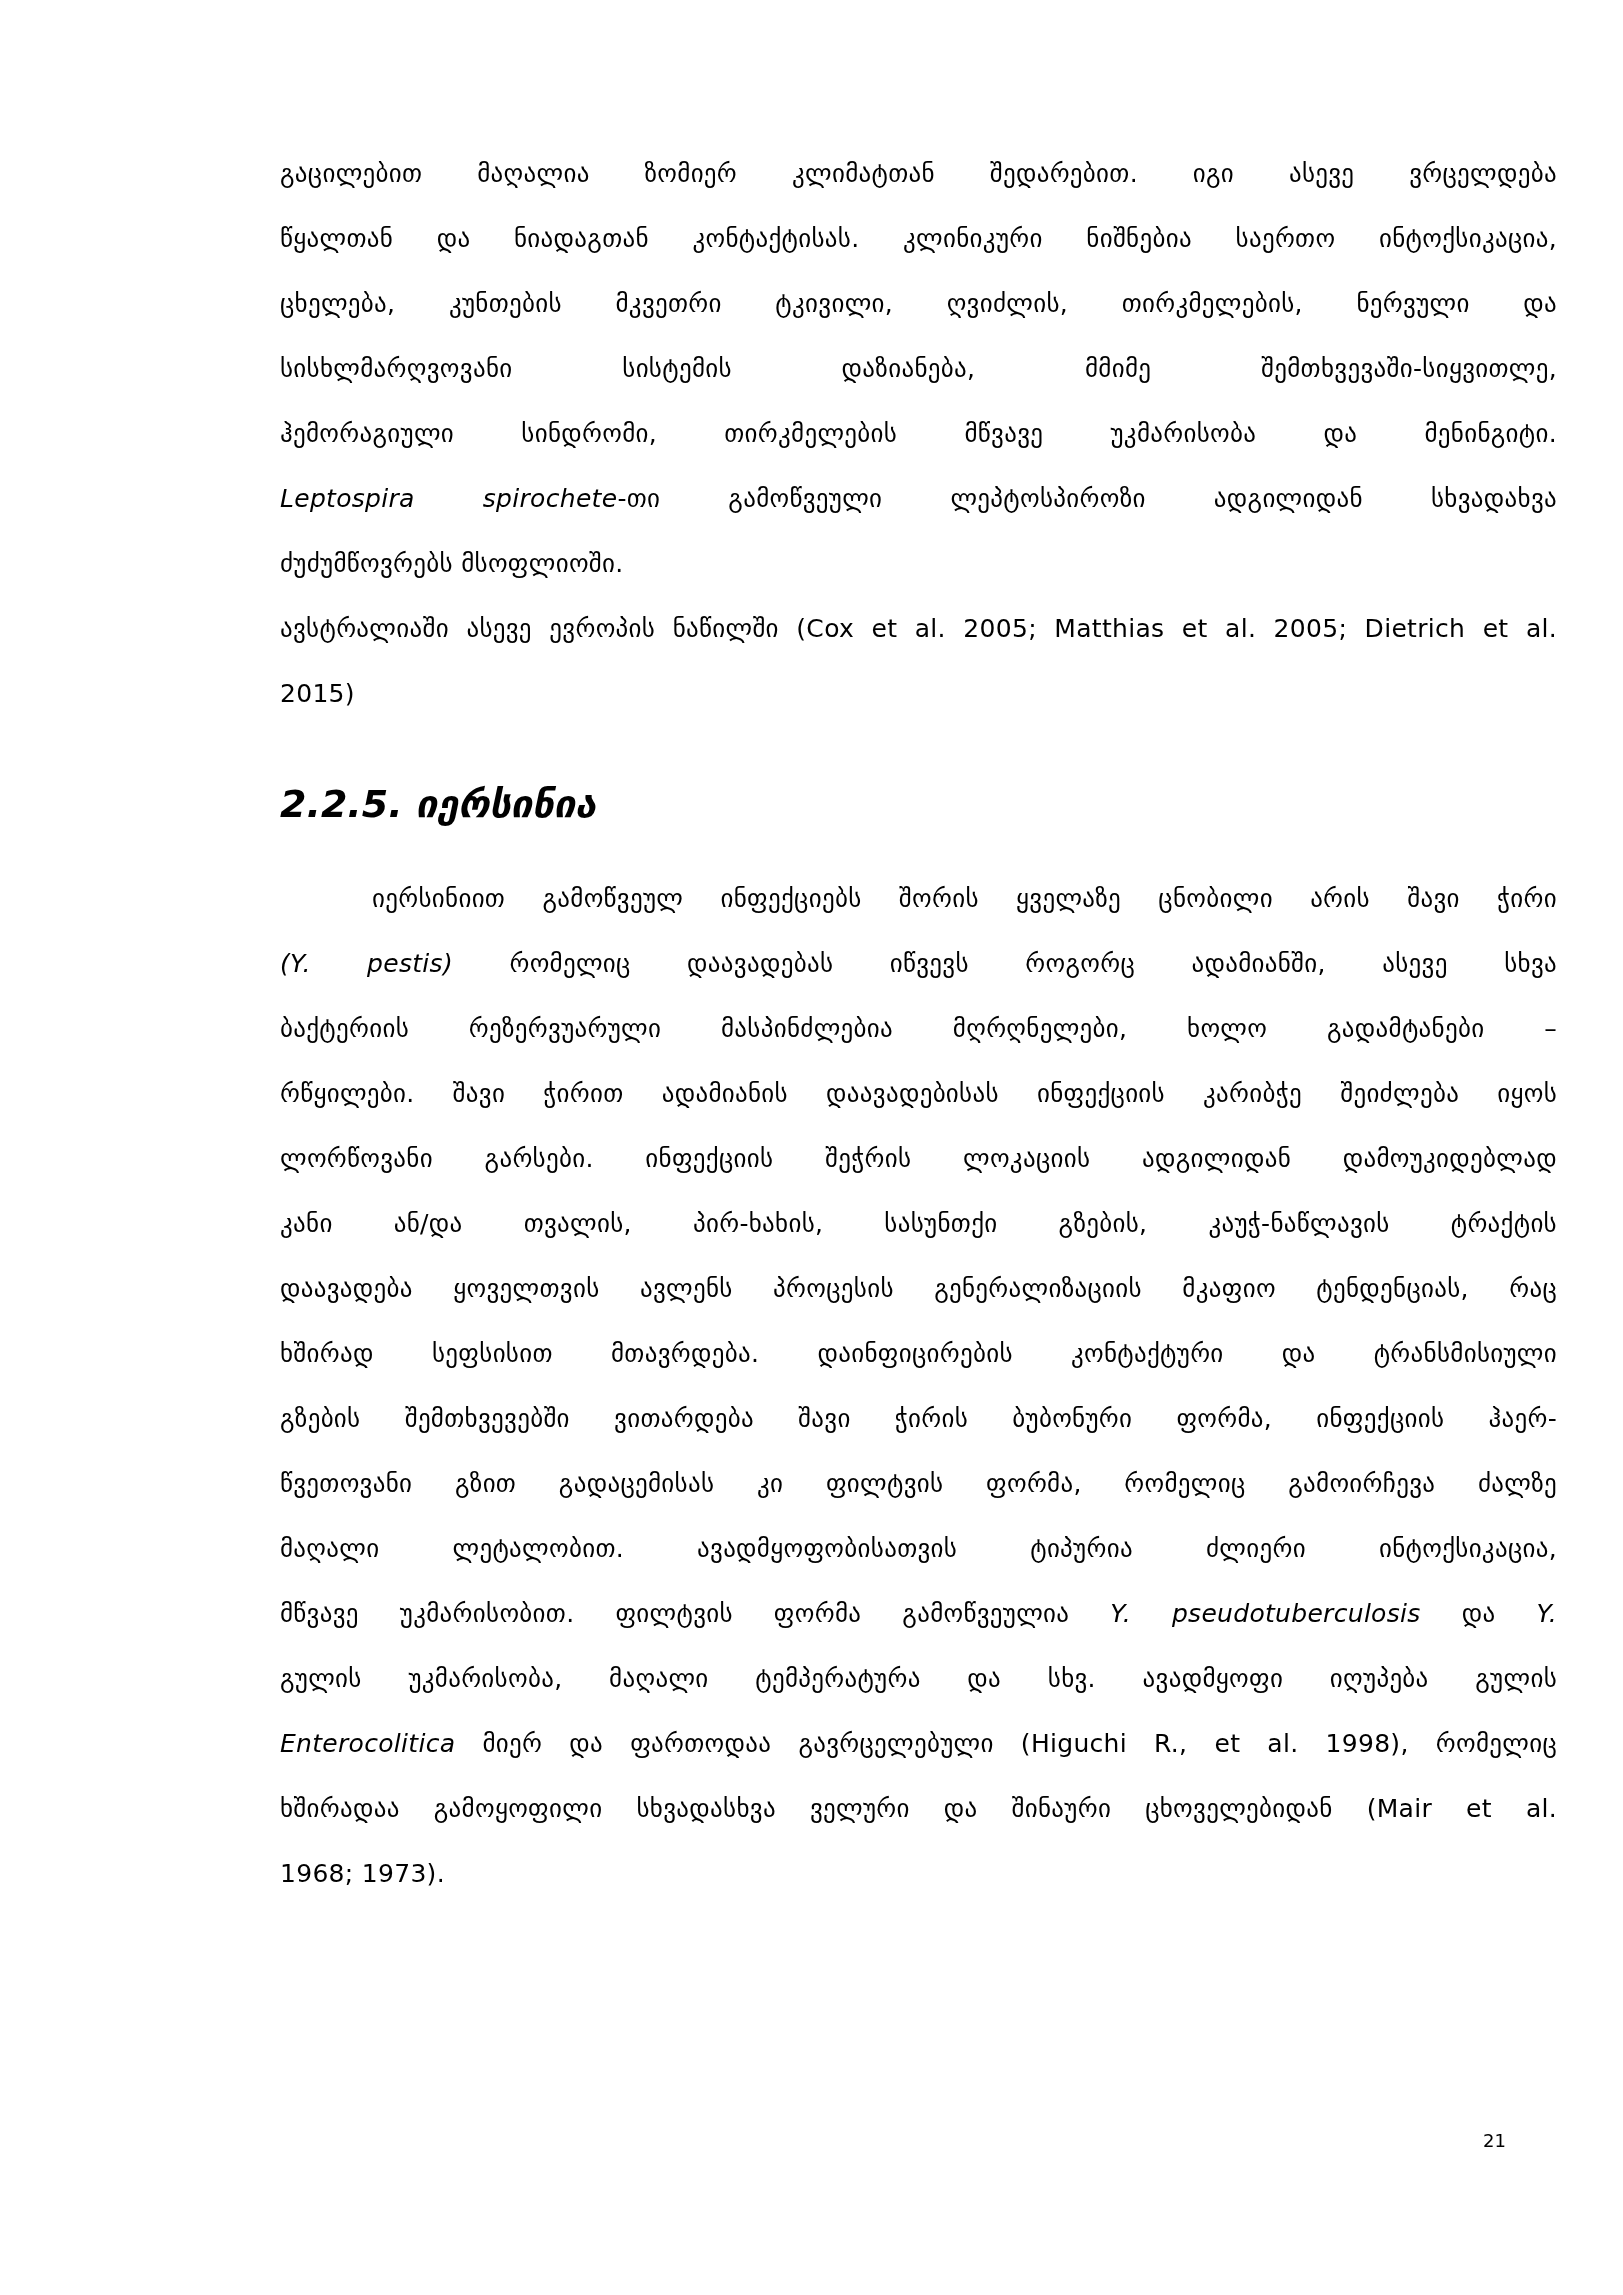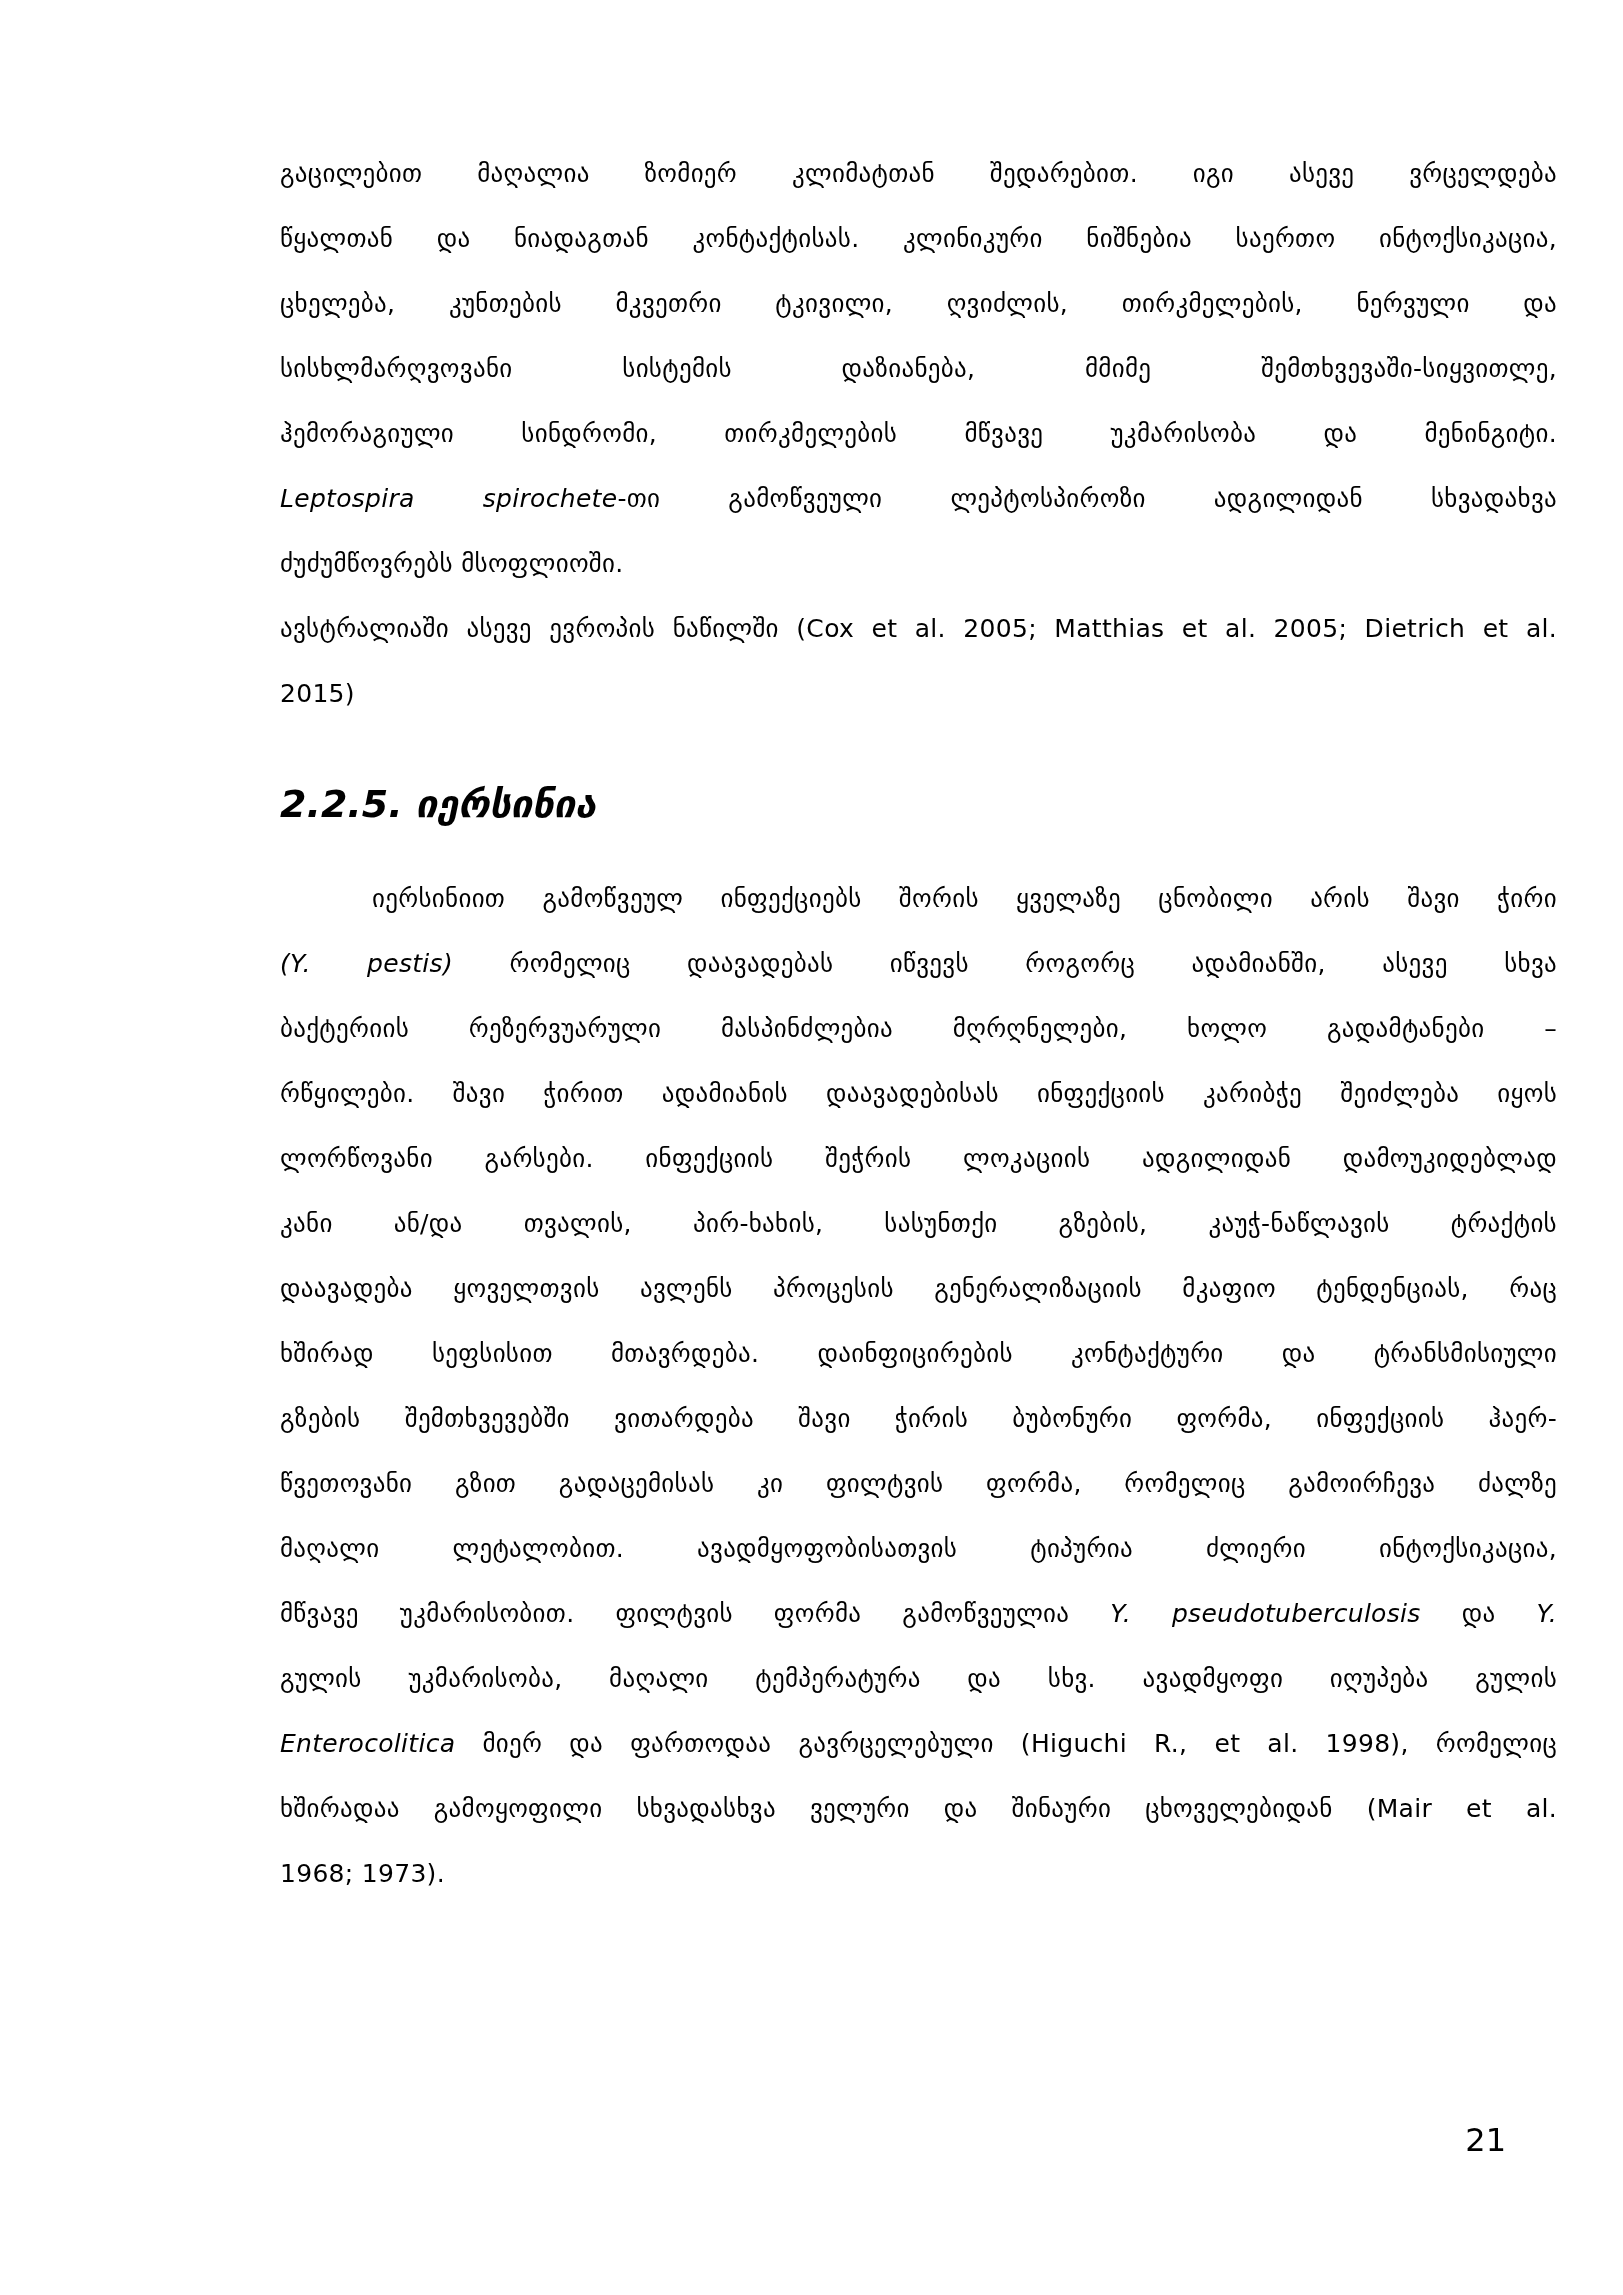--- a/index.html
+++ b/index.html
@@ -51,21 +51,21 @@
     line-height: 65px;
     font-size: 38px;
     font-weight: bold;
     font-style: italic;
     text-align: left;
   }
   .page-number {
     position: absolute;
     right: 117px;
     top: 2125px;
-    font-size: 32px;
+    font-size: 18px;
     line-height: 31px;
     text-align: right;
   }
 </style>
 </head>
 <body>
 
 <div class="page">
   <div class="text-block">
       <div class="paragraph">

